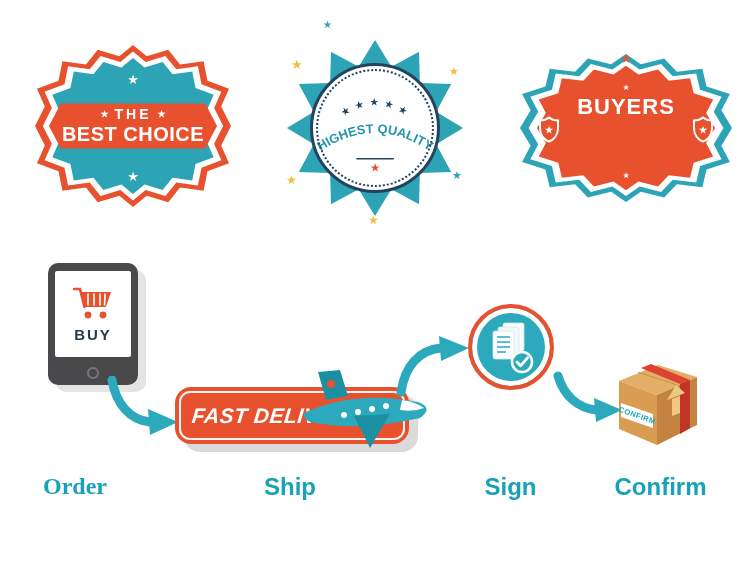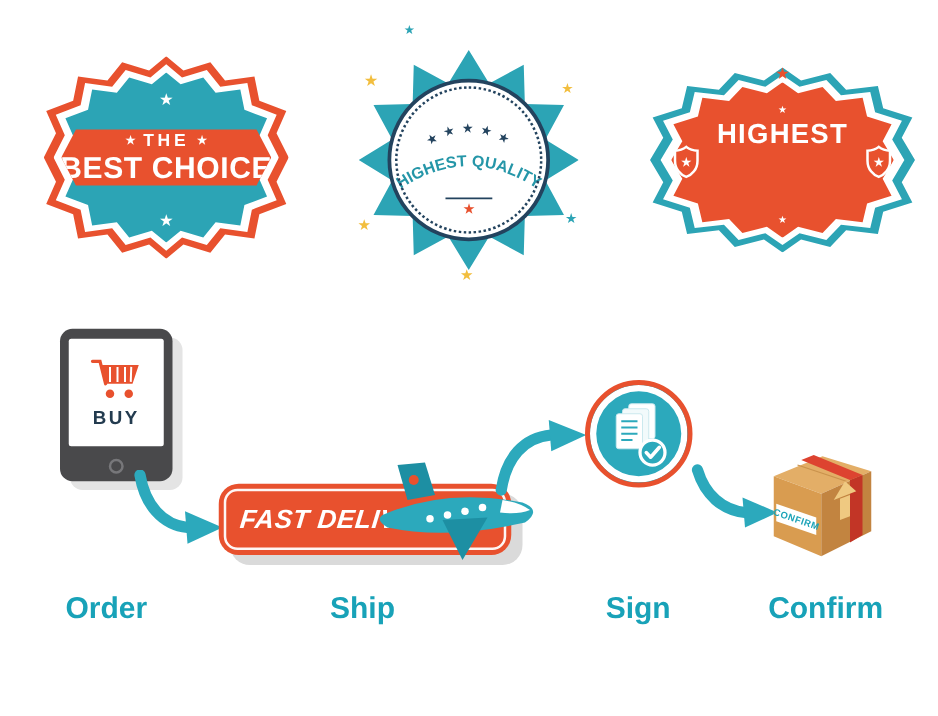--- a/index.html
+++ b/index.html
@@ -17,21 +17,21 @@
   .bg-orange { background:#E8512E; }
   .bg-white  { background:#fff; }
   .bg-teal   { background:#2CA4B5; }
 
   
   .badge1 { position:absolute; left:35px; top:45px; width:196px; height:162px; }
   .b1-band { position:absolute; left:14px; top:53px; width:168px; height:56px; background:#E8512E;
              display:flex; flex-direction:column; align-items:center; justify-content:center; gap:1px; z-index:2; }
   .b1-line1 { color:#fff; font-weight:bold; font-size:14px; letter-spacing:3px; display:flex; align-items:center; gap:6px; }
   .mini-star { font-size:9px; letter-spacing:0; }
-  .b1-line2 { color:#fff; font-weight:bold; font-size:24px; letter-spacing:0.5px; white-space:nowrap; }
+  .b1-line2 { color:#fff; font-weight:bold; font-size:20px; letter-spacing:0.5px; white-space:nowrap; }
   .b1-star { position:absolute; left:50%; transform:translateX(-50%); color:#fff; font-size:13px; z-index:2; line-height:1; }
   .b1-star.t { top:28px; } .b1-star.b { bottom:24px; }
 
   
   .badge2 { position:absolute; left:287px; top:40px; width:176px; height:176px; }
   .b2-burst { inset:0; background:#2CA4B5; }
   .b2-circle { position:absolute; left:13%; top:13%; width:74%; height:74%; background:#fff;
                border:3px solid #23435E; border-radius:50%; }
   .b2-circle::after { content:""; position:absolute; inset:3px; border:2px dotted #23435E; border-radius:50%; }
   .b2-svg { position:absolute; inset:0; width:100%; height:100%; }
@@ -89,21 +89,21 @@
   .sign-circle { position:absolute; left:468px; top:304px; width:86px; height:86px; border-radius:50%;
                  background:#2CA9BC; border:4px solid #E8512E; box-shadow:inset 0 0 0 5px #fff; }
   .sign-docs { position:absolute; left:14px; top:12px; width:52px; height:56px; }
 
   
   .boxsvg { position:absolute; left:610px; top:354px; width:94px; height:94px; }
   .confirm-text { font:bold 7.5px "Liberation Sans", sans-serif; fill:#1BA3B8; letter-spacing:0.5px; }
 
   
   .lbl { position:absolute; top:473px; color:#18A2B8; font-weight:bold; font-size:24px; text-align:center; }
-  .lbl-order   { left:30px;  width:110px; }
+  .lbl-order   { left:20px;  width:110px;font-family:Liberation Serif, serif; }
   .lbl-ship    { left:225px; width:130px; }
   .lbl-sign    { left:458px; width:105px; }
   .lbl-confirm { left:598px; width:125px; }
 </style>
 </head>
 <body>
 
 <div class="canvas">
 
   <div class="badge1">
@@ -148,21 +148,21 @@
   <span class="sc s5">★</span>
   <span class="sc s6">★</span>
 
   <div class="badge3">
     <div class="layer l1 ornate bg-teal"></div>
     <div class="layer l2 ornate bg-white"></div>
     <div class="layer l3 ornate bg-orange"></div>
     <span class="b3-topstar">★</span>
     <span class="b3-ministar t">★</span>
     <div class="b3-text">
-      <div class="b3-line1">HIGHEST</div>
+      <div class="b3-line1">BUYERS</div>
     </div>
     <span class="b3-ministar b">★</span>
     <svg class="shield left" viewBox="0 0 22 26">
       <path d="M11,1 C13.5,3 17,4 20,4 L20,12 C20,19 15.5,23.5 11,25 C6.5,23.5 2,19 2,12 L2,4 C5,4 8.5,3 11,1 Z" fill="none" stroke="#fff" stroke-width="2"></path>
       <text class="shield-star" x="11" y="16" text-anchor="middle">★</text>
     </svg>
     <svg class="shield right" viewBox="0 0 22 26">
       <path d="M11,1 C13.5,3 17,4 20,4 L20,12 C20,19 15.5,23.5 11,25 C6.5,23.5 2,19 2,12 L2,4 C5,4 8.5,3 11,1 Z" fill="none" stroke="#fff" stroke-width="2"></path>
       <text class="shield-star" x="11" y="16" text-anchor="middle">★</text>
     </svg>

